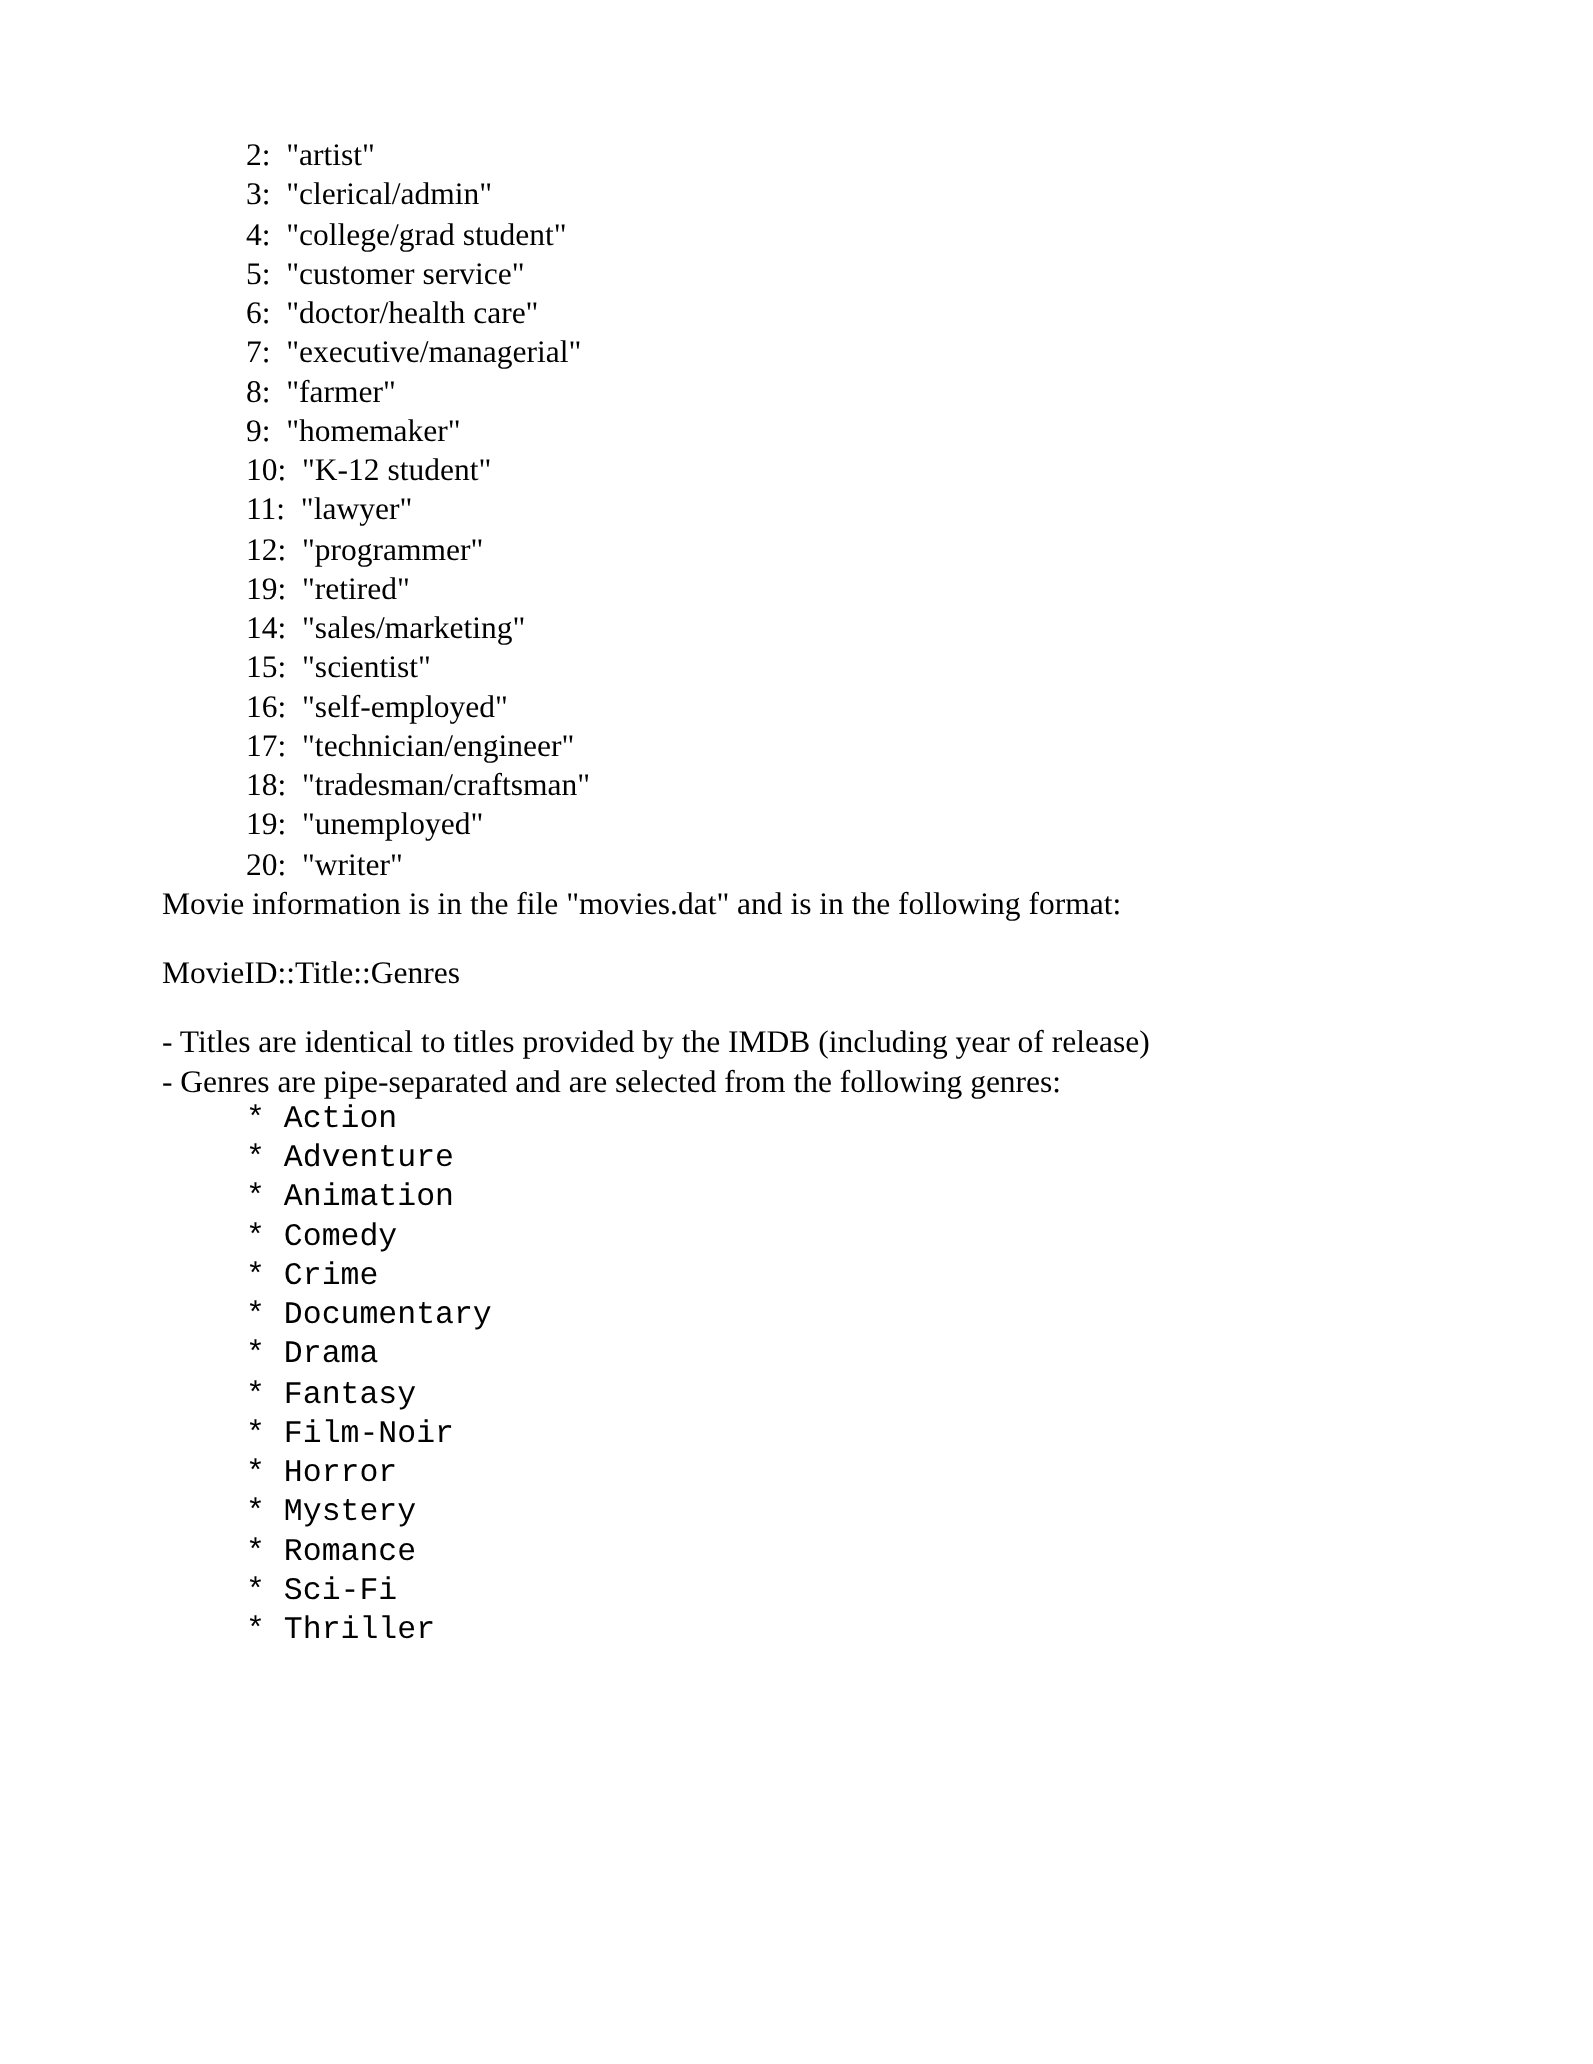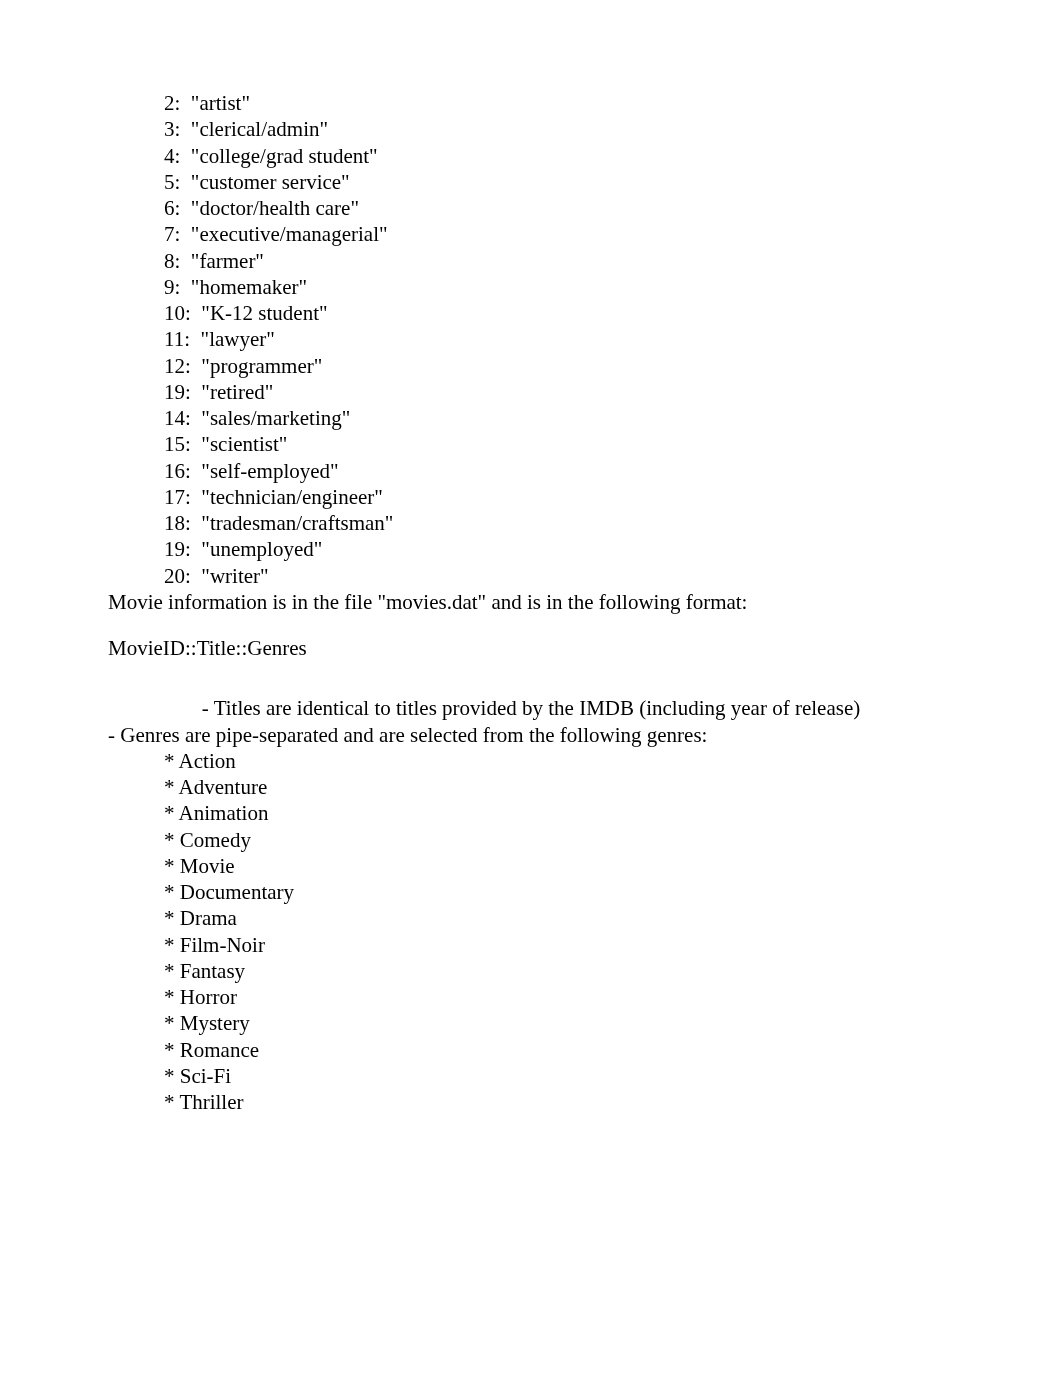--- a/index.html
+++ b/index.html
@@ -22,20 +22,21 @@
   }
   .para {
     margin: 0;
     padding: 0;
   }
   .spacer-sm {
     height: 6px;
   }
   .genre-line {
     padding-left: 56px;
+    font-family: Liberation Mono, monospace;
   }
 </style>
 </head>
 <body>
 
 <div class="page">
 
   <div>
     <div class="occ-line"><span>2</span>:  <span>"artist"</span></div>
     <div class="occ-line"><span>3</span>:  <span>"clerical/admin"</span></div>
@@ -59,33 +60,33 @@
   </div>
 
   <div class="para">Movie information is in the file "movies.dat" and is in the following format:</div>
 
   <div class="spacer-sm"></div>
 
   <div class="para" style="margin-top:14px;">MovieID::Title::Genres</div>
 
   <div class="spacer-sm"></div>
 
-  <div class="para" style="margin-top:28px;text-align:center;">- Titles are identical to titles provided by the IMDB (including year of release)</div>
+  <div class="para" style="margin-top:14px;">- Titles are identical to titles provided by the IMDB (including year of release)</div>
   <div class="para">- Genres are pipe-separated and are selected from the following genres:</div>
 
   <div>
     <div class="genre-line">* <span>Action</span></div>
     <div class="genre-line">* <span>Adventure</span></div>
     <div class="genre-line">* <span>Animation</span></div>
     <div class="genre-line">* <span>Comedy</span></div>
-    <div class="genre-line">* <span>Movie</span></div>
+    <div class="genre-line">* <span>Crime</span></div>
     <div class="genre-line">* <span>Documentary</span></div>
     <div class="genre-line">* <span>Drama</span></div>
+    <div class="genre-line">* <span>Fantasy</span></div>
     <div class="genre-line">* <span>Film-Noir</span></div>
-    <div class="genre-line">* <span>Fantasy</span></div>
     <div class="genre-line">* <span>Horror</span></div>
     <div class="genre-line">* <span>Mystery</span></div>
     <div class="genre-line">* <span>Romance</span></div>
     <div class="genre-line">* <span>Sci-Fi</span></div>
     <div class="genre-line">* <span>Thriller</span></div>
   </div>
 
 </div>
 
 </body></html>

